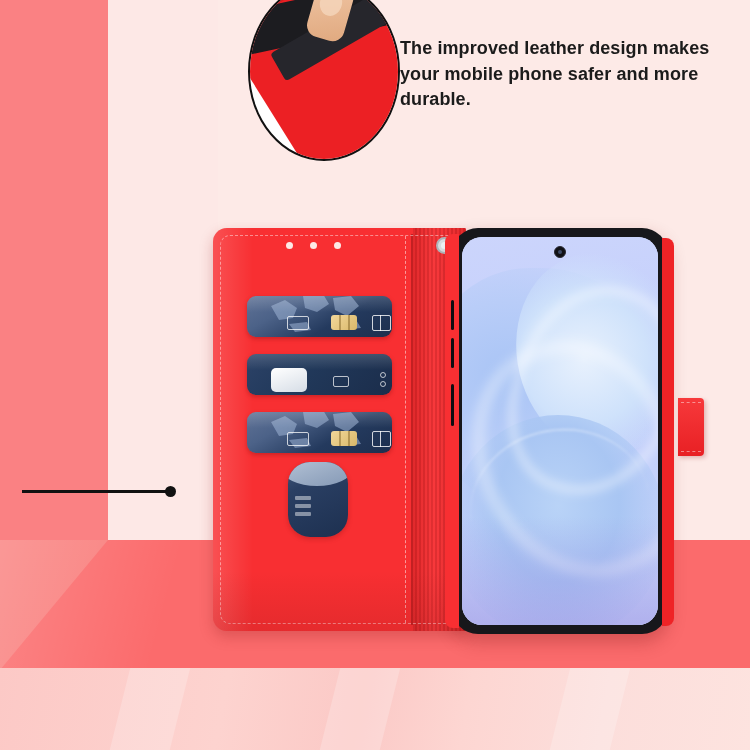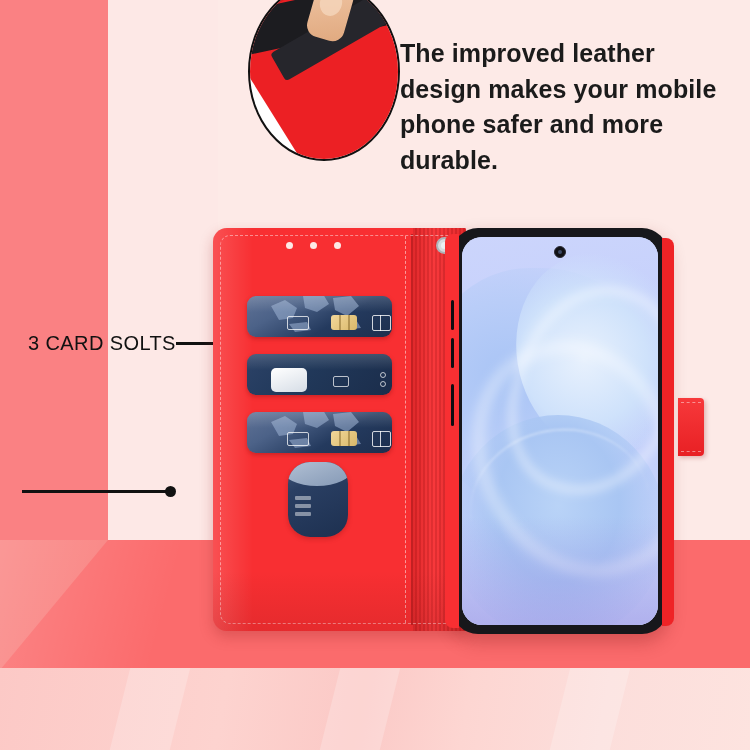--- a/index.html
+++ b/index.html
@@ -68,21 +68,21 @@
     background:#f6d8bf;border-radius:50%;transform:rotate(16deg);opacity:.75;
   }
   .inset-line{
     position:absolute;left:-10px;top:56px;width:220px;height:2px;
     background:rgba(255,255,255,.35);transform:rotate(-32deg);transform-origin:left top;
   }
 
   
   .headline{
     position:absolute;left:400px;top:36px;width:340px;
-    font-size:25px;font-weight:700;line-height:1.42;color:#1b1b1b;
+    font-size:18px;font-weight:700;line-height:1.42;color:#1b1b1b;
     letter-spacing:.1px;
   }
 
   
   .callout{position:absolute;display:flex;align-items:center;}
   .callout .ctext{
     font-size:20px;font-weight:400;color:#111;letter-spacing:.4px;white-space:nowrap;
   }
   .callout .cline{height:3px;background:#111;}
   .callout .cdot{width:11px;height:11px;border-radius:50%;background:#111;margin-left:-3px;}
@@ -335,25 +335,20 @@
     <div class="inset-red2"></div>
     <div class="inset-line"></div>
     <div class="inset-black"></div>
     <div class="inset-black2"></div>
     <div class="inset-finger"></div>
     <div class="inset-nail"></div>
   </div>
 
   <div class="headline">The improved leather design makes your mobile phone safer and more durable.</div>
 
-  <div class="callout" id="callout-cards">
-    <span class="ctext">3 CARD SOLTS</span>
-    <span class="cline"></span>
-    <span class="cdot"></span>
-  </div>
   <div class="callout" id="callout-cash">
     <span class="cline"></span>
     <span class="cdot"></span>
   </div>
 
   <div class="wallet">
     <div class="wallet-shade"></div>
 
     <div class="dot-row">
       <i></i>

